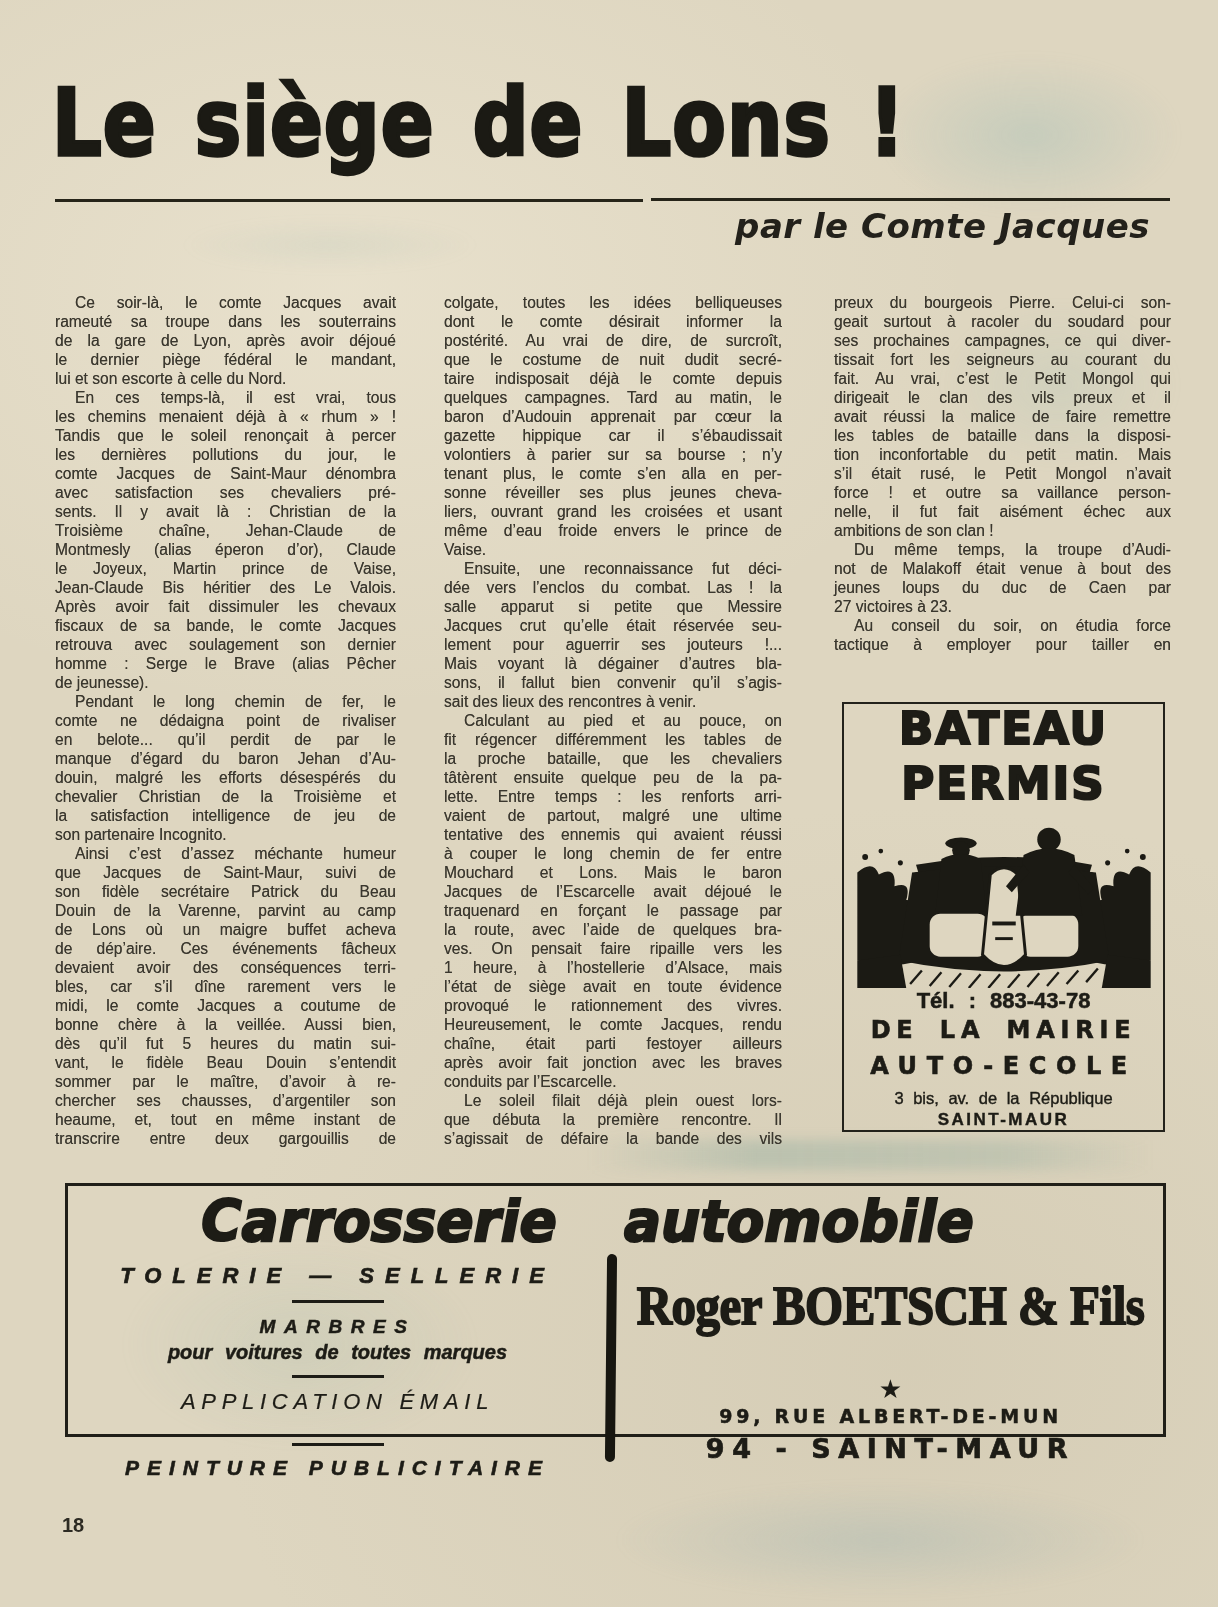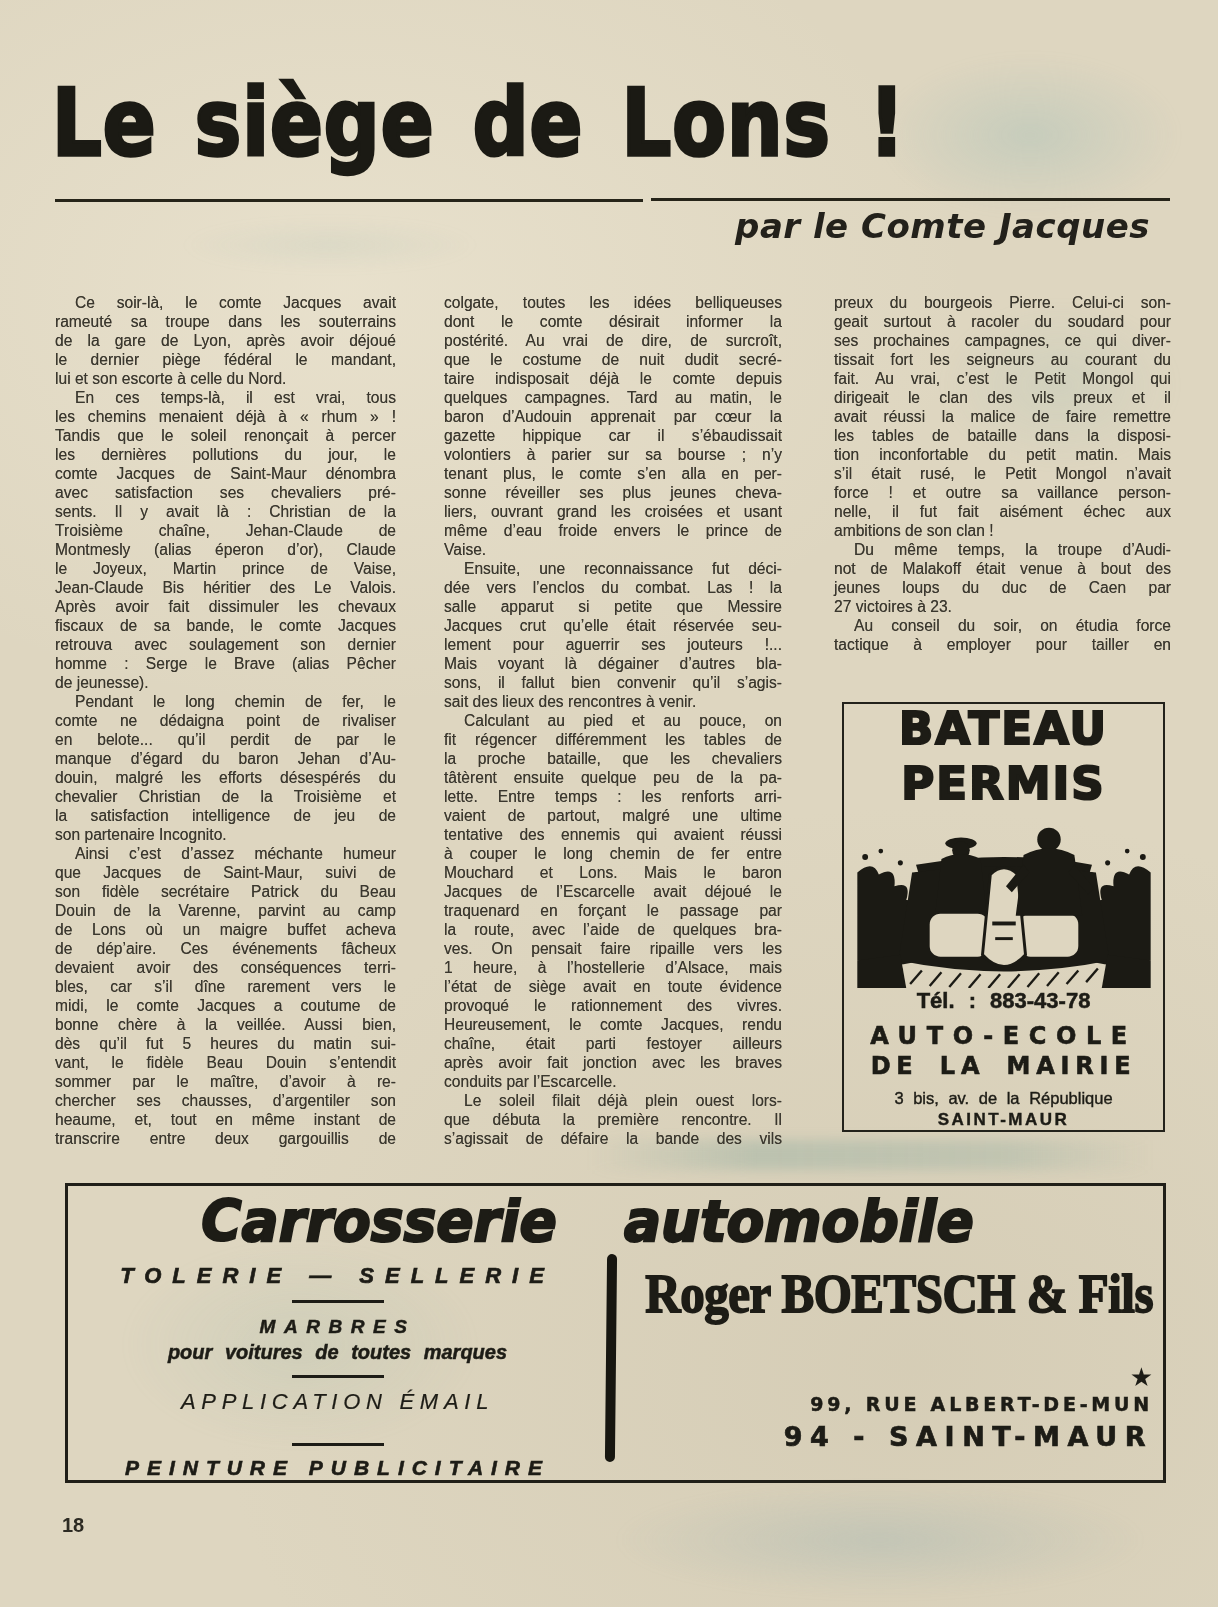--- a/index.html
+++ b/index.html
@@ -63,21 +63,21 @@
   .car-illus{display:block;margin:4px auto 0;width:296px;height:176px;}
   .permis-tel{font-size:22px;font-weight:bold;word-spacing:8px;margin-top:0;-webkit-text-stroke:.5px #1d1c16;}
   .permis-school{font-family:"DejaVu Sans",sans-serif;font-weight:bold;font-size:24px;white-space:nowrap;-webkit-text-stroke:.6px #1d1c16;}
   .permis-school.s1{letter-spacing:.4em;margin-top:8px;}
   .permis-school.s2{letter-spacing:.24em;word-spacing:.3em;margin-top:2px;}
   .permis-addr1{font-size:16.5px;font-weight:normal;word-spacing:5px;margin-top:9px;-webkit-text-stroke:.4px #1d1c16;}
   .permis-addr2{font-size:17px;font-weight:bold;letter-spacing:2.5px;margin-top:2px;-webkit-text-stroke:.4px #1d1c16;}
 
   
   .ad-carro{
-    position:absolute;left:65px;top:1183px;width:1101px;height:300px;
+    position:absolute;left:65px;top:1183px;width:1101px;height:254px;
     border:3px solid #201f18;box-sizing:border-box;color:#1d1c16;
   }
   .carro-title{
     position:absolute;left:0;right:0;top:4px;text-align:center;white-space:nowrap;
     font-family:"DejaVu Sans",sans-serif;font-weight:bold;font-style:italic;
     font-size:55px;word-spacing:48px;letter-spacing:0;
     -webkit-text-stroke:2.2px #1d1c16;transform:translateX(-28px) scaleY(1.02);
   }
   .carro-left{position:absolute;left:12px;top:0;width:515px;height:100%;text-align:center;}
   .carro-left > div{position:absolute;left:0;right:0;font-style:italic;}
@@ -88,21 +88,21 @@
   .cl3{top:155px;font-weight:bold;font-size:20px;word-spacing:7px;-webkit-text-stroke:.5px #1d1c16;}
   .hr2{top:189px;}
   .cl4{top:203px;font-size:22px;letter-spacing:.26em;white-space:nowrap;-webkit-text-stroke:.2px #1d1c16;}
   .cl5{top:229px;font-weight:bold;font-size:20px;-webkit-text-stroke:.4px #1d1c16;}
   .hr3{top:257px;}
   .cl6{top:270px;font-weight:bold;font-size:21px;letter-spacing:.38em;white-space:nowrap;-webkit-text-stroke:.6px #1d1c16;}
   .carro-divider{
     position:absolute;left:538px;top:68px;width:10px;height:208px;
     background:#171610;border-radius:5px;transform:rotate(.6deg);
   }
-  .carro-right{position:absolute;left:560px;top:4px;width:525px;height:100%;text-align:right;}
+  .carro-right{position:absolute;left:560px;top:16px;width:525px;height:100%;text-align:center;}
   .carro-right > div{position:absolute;left:0;right:0;}
   .cr-company{
     top:72px;font-family:"Liberation Serif",serif;font-weight:bold;font-size:49px;
     white-space:nowrap;letter-spacing:-.5px;-webkit-text-stroke:1.6px #1d1c16;
     transform:scaleY(1.12);transform-origin:top center;
   }
   .cr-star{top:172px;font-size:26px;}
   .cr-addr1{top:203px;font-family:"DejaVu Sans",sans-serif;font-weight:bold;font-size:19px;letter-spacing:.2em;white-space:nowrap;-webkit-text-stroke:.5px #1d1c16;}
   .cr-addr2{top:231px;font-family:"DejaVu Sans",sans-serif;font-weight:bold;font-size:27px;letter-spacing:.28em;white-space:nowrap;-webkit-text-stroke:.7px #1d1c16;}
   .cr-tel{top:266px;font-size:20px;}
@@ -306,22 +306,22 @@
         <line x1="246" y1="160" x2="234" y2="174"></line>
         <line x1="266" y1="158" x2="254" y2="172"></line>
         <line x1="284" y1="156" x2="272" y2="170"></line>
       </g>
       <g fill="#1b1a14">
         <path d="M0,152 L44,146 L50,180 L0,180 Z"></path>
         <path d="M300,152 L256,146 L250,180 L300,180 Z"></path>
       </g>
     </svg>
     <div class="permis-tel">Tél. : 883-43-78</div>
+    <div class="permis-school s2">DE LA MAIRIE</div>
     <div class="permis-school s1">AUTO-ECOLE</div>
-    <div class="permis-school s2">DE LA MAIRIE</div>
     <div class="permis-addr1">3 bis, av. de la République</div>
     <div class="permis-addr2">SAINT-MAUR</div>
   </div>
 
   <div class="ad-carro">
     <div class="carro-title">
       <span>Carrosserie</span>
       <span>automobile</span>
     </div>
 

